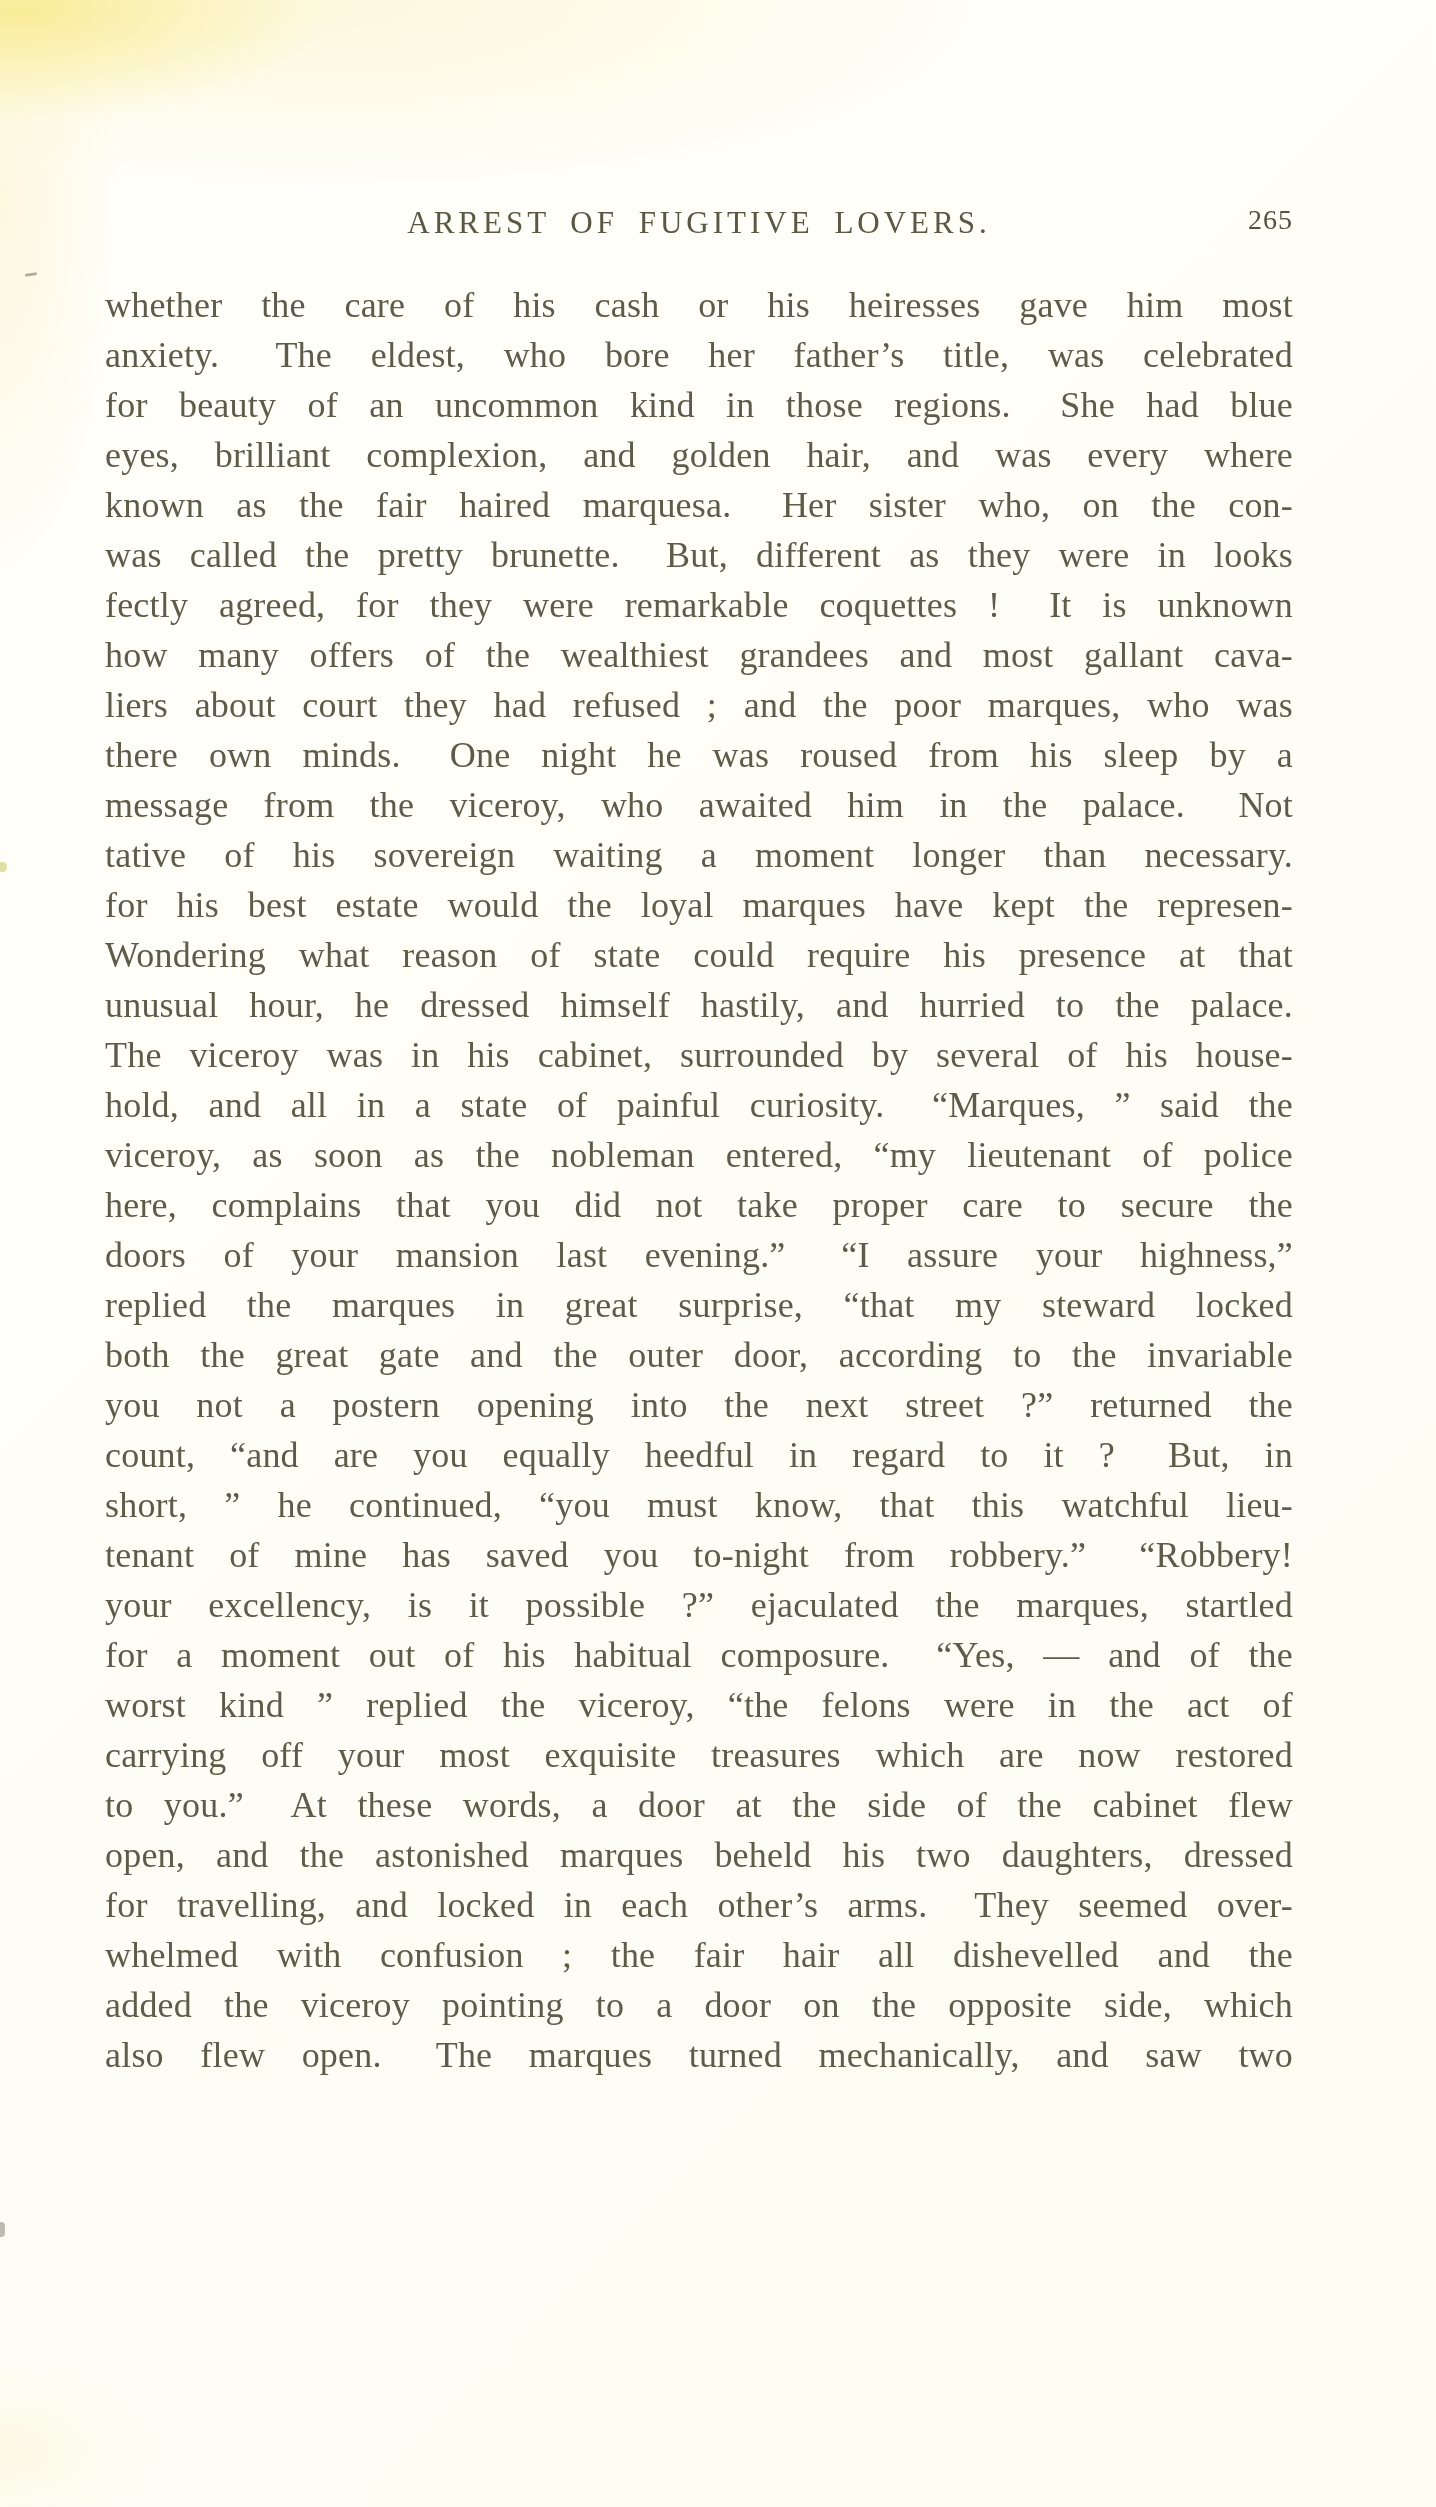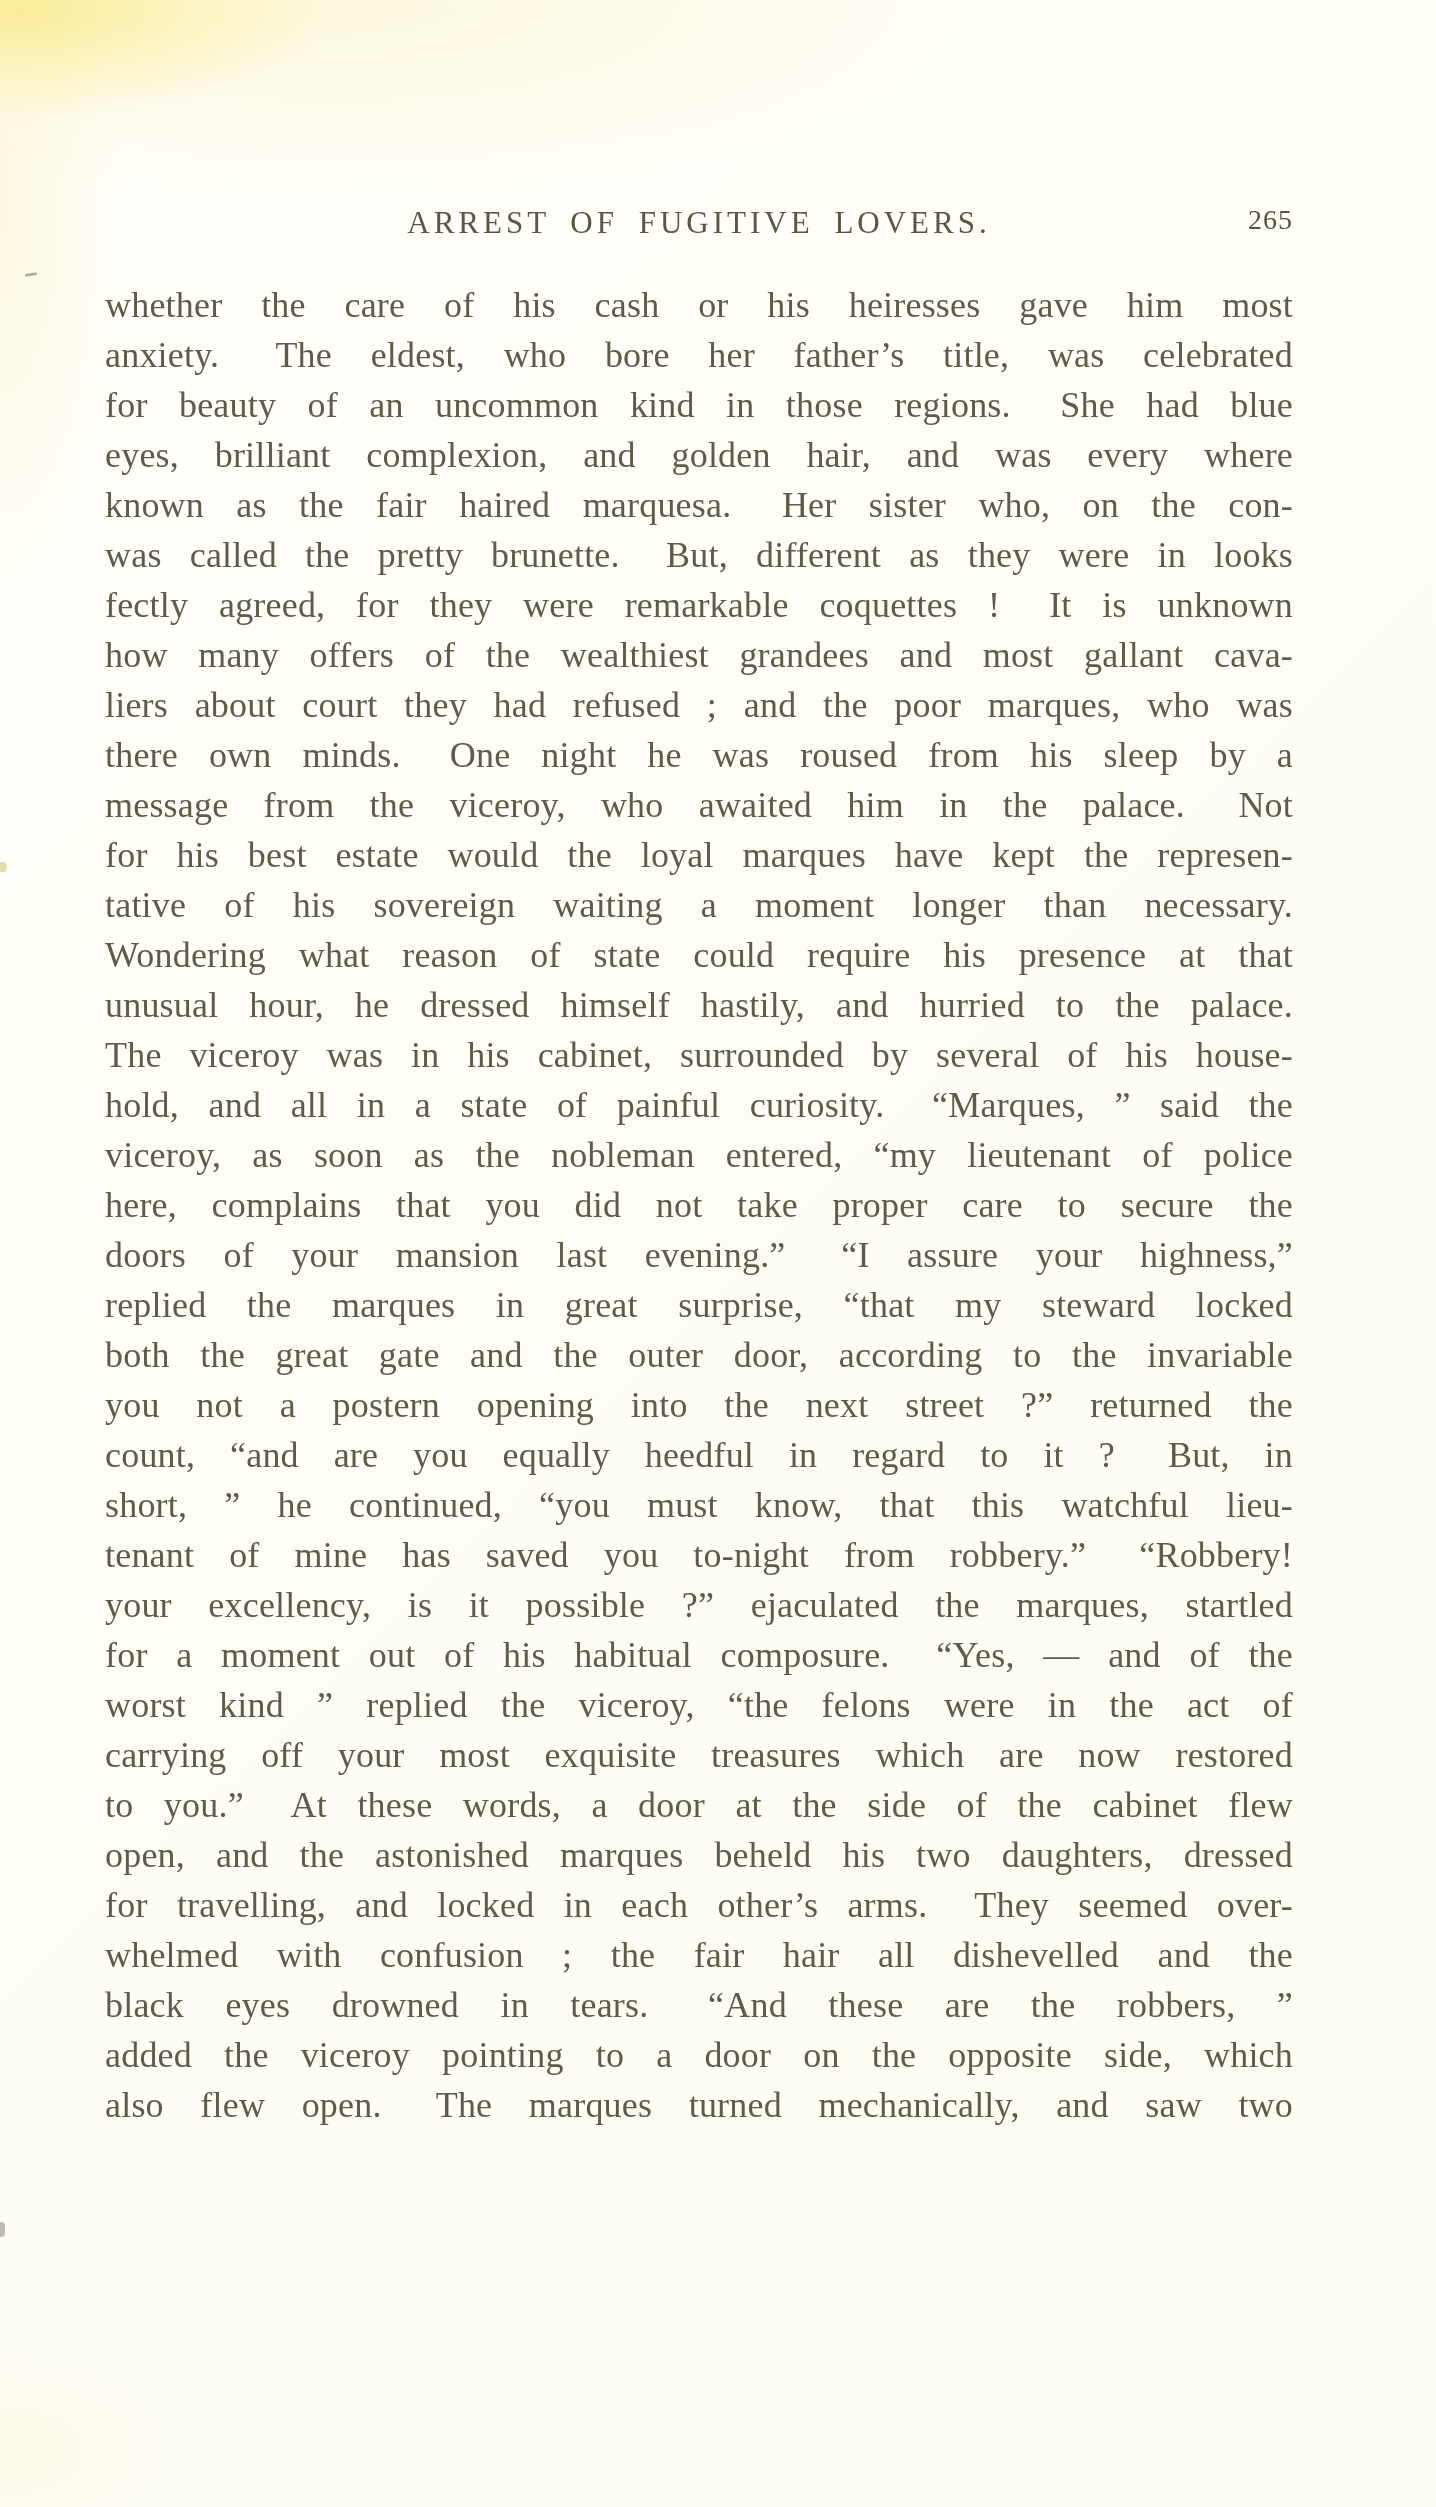--- a/index.html
+++ b/index.html
@@ -115,22 +115,22 @@
     <div class="line">anxiety.  The eldest, who bore her father’s title, was celebrated</div>
     <div class="line">for beauty of an uncommon kind in those regions.  She had blue</div>
     <div class="line">eyes, brilliant complexion, and golden hair, and was every where</div>
     <div class="line">known as the fair haired marquesa.  Her sister who, on the con-</div>
     <div class="line">was called the pretty brunette.  But, different as they were in looks</div>
     <div class="line">fectly agreed, for they were remarkable coquettes !  It is unknown</div>
     <div class="line">how many offers of the wealthiest grandees and most gallant cava-</div>
     <div class="line">liers about court they had refused ; and the poor marques, who was</div>
     <div class="line">there own minds.  One night he was roused from his sleep by a</div>
     <div class="line">message from the viceroy, who awaited him in the palace.  Not</div>
+    <div class="line">tative of his sovereign waiting a moment longer than necessary.</div>
     <div class="line">for his best estate would the loyal marques have kept the represen-</div>
-    <div class="line">tative of his sovereign waiting a moment longer than necessary.</div>
     <div class="line">Wondering what reason of state could require his presence at that</div>
     <div class="line">unusual hour, he dressed himself hastily, and hurried to the palace.</div>
     <div class="line">The viceroy was in his cabinet, surrounded by several of his house-</div>
     <div class="line">hold, and all in a state of painful curiosity.  “Marques, ” said the</div>
     <div class="line">viceroy, as soon as the nobleman entered, “my lieutenant of police</div>
     <div class="line">here, complains that you did not take proper care to secure the</div>
     <div class="line">doors of your mansion last evening.”  “I assure your highness,”</div>
     <div class="line">replied the marques in great surprise, “that my steward locked</div>
     <div class="line">both the great gate and the outer door, according to the invariable</div>
     <div class="line">you not a postern opening into the next street ?” returned the</div>
@@ -138,21 +138,20 @@
     <div class="line">short, ” he continued, “you must know, that this watchful lieu-</div>
     <div class="line">tenant of mine has saved you to-night from robbery.”  “Robbery!</div>
     <div class="line">your excellency, is it possible ?” ejaculated the marques, startled</div>
     <div class="line">for a moment out of his habitual composure.  “Yes, — and of the</div>
     <div class="line">worst kind ” replied the viceroy, “the felons were in the act of</div>
     <div class="line">carrying off your most exquisite treasures which are now restored</div>
     <div class="line">to you.”  At these words, a door at the side of the cabinet flew</div>
     <div class="line">open, and the astonished marques beheld his two daughters, dressed</div>
     <div class="line">for travelling, and locked in each other’s arms.  They seemed over-</div>
     <div class="line">whelmed with confusion ; the fair hair all dishevelled and the</div>
-    <div class="line">black eyes drowned in tears.  “And these are the robbers, ”</div>
     <div class="line">added the viceroy pointing to a door on the opposite side, which</div>
     <div class="line">also flew open.  The marques turned mechanically, and saw two</div>
   </main>
 
   <div class="speck-dash"></div>
   <div class="speck-yellow"></div>
   <div class="speck-edge"></div>
 
 </div>
 

